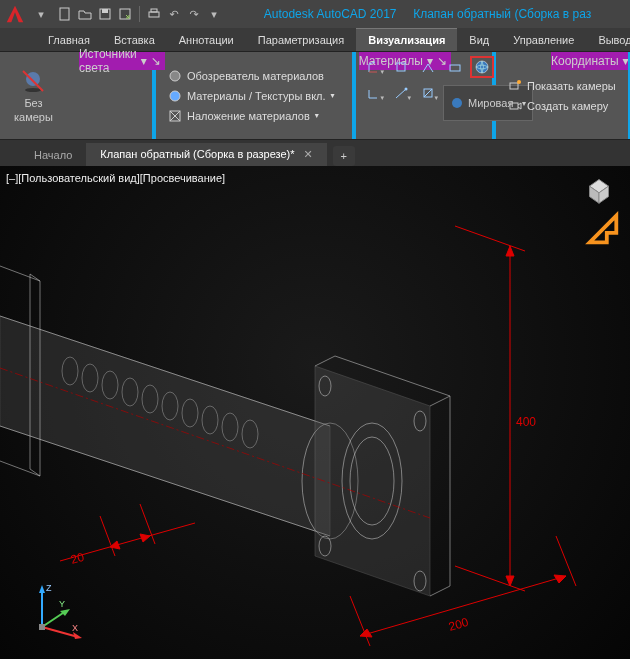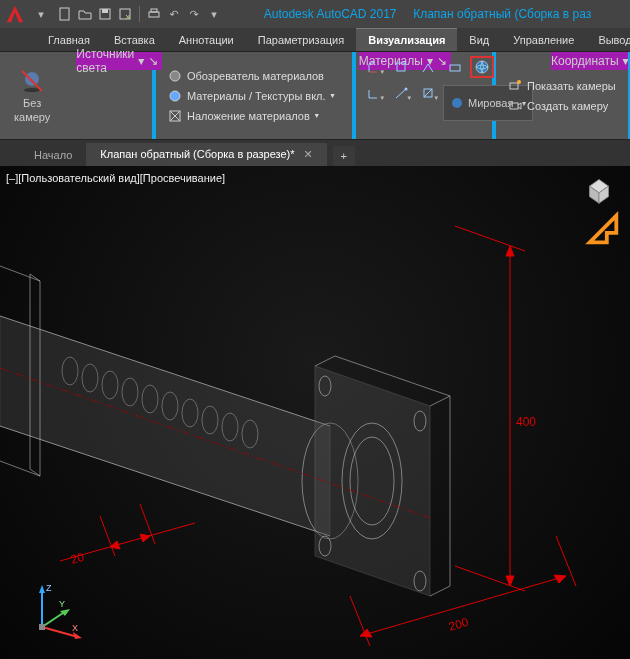--- a/index.html
+++ b/index.html
@@ -120,21 +120,21 @@
 
   <div class="ribbon-panel" style="width:156px">
     <div class="panel-content">
       <div class="big-btn">
         <svg class="big-icon" viewBox="0 0 28 28">
             <circle cx="14" cy="12" r="7" fill="#5a7aaa"></circle>
             <ellipse cx="14" cy="23" rx="8" ry="2" fill="#333"></ellipse>
             <line x1="4" y1="4" x2="24" y2="24" stroke="#d33" stroke-width="2"></line>
           </svg>
         <span style="white-space:pre-line">Без
-камеру</span>
+камеры</span>
       </div>
     </div>
     <div class="panel-label">
       <span>Источники света</span>
       <span>▾</span>
       <span style="margin-left:auto;margin-right:4px">↘</span>
     </div>
   </div>
 
   <div class="ribbon-panel" style="width:200px">

